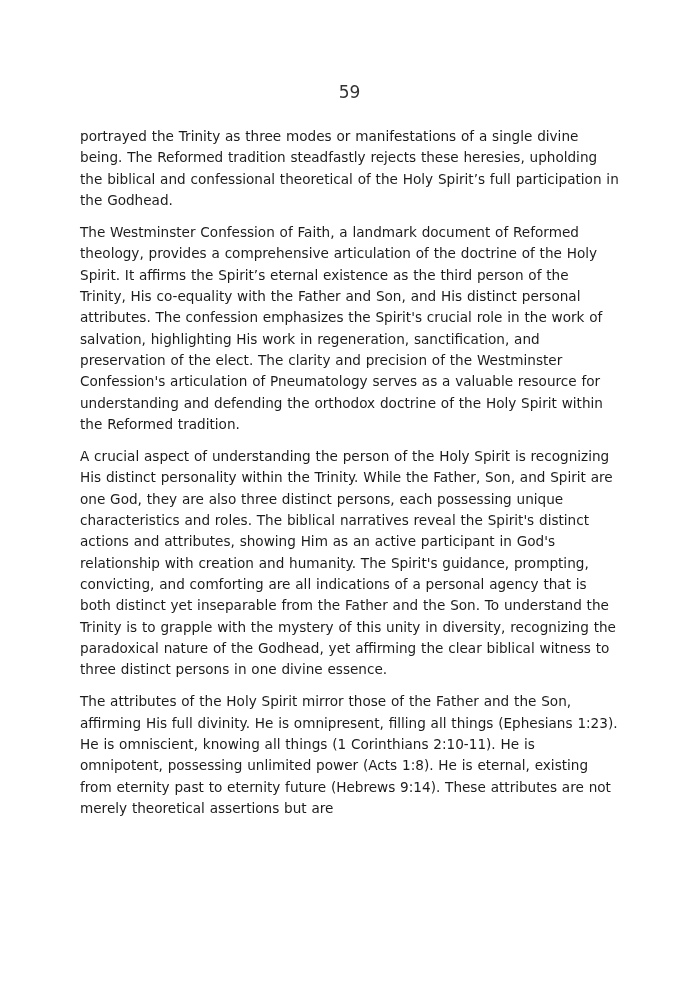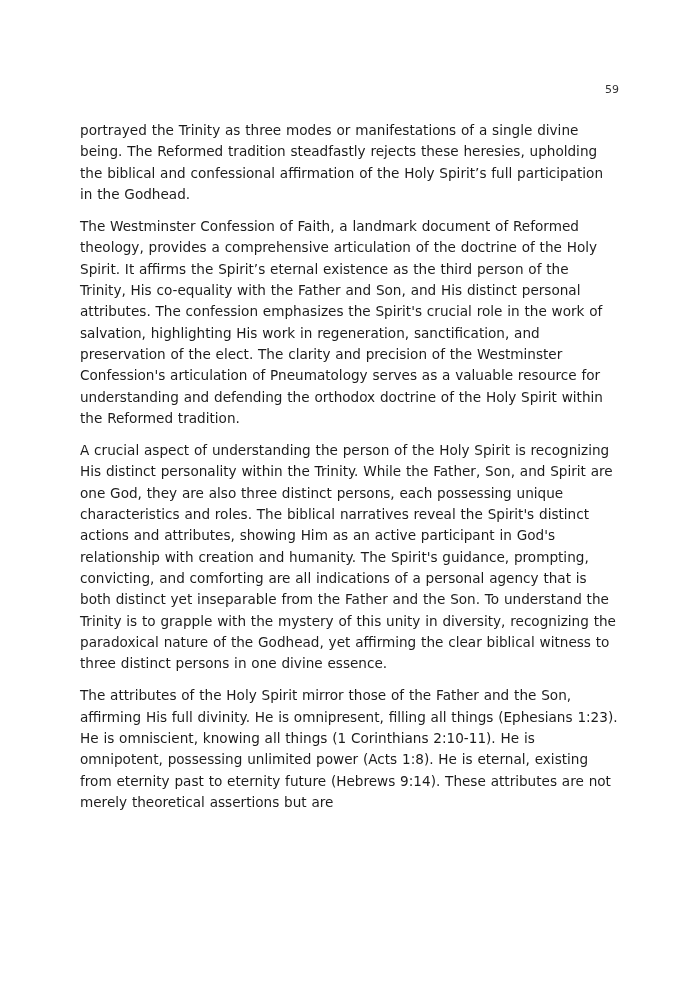--- a/index.html
+++ b/index.html
@@ -15,40 +15,40 @@
     overflow: hidden;
   }
   .page {
     box-sizing: border-box;
     width: 699px;
     height: 992px;
     padding: 84px 80px 0 80px;
     background: #ffffff;
   }
   .page-number {
-    text-align: right;
-    font-size: 11px;
+    text-align: center;
+    font-size: 17px;
     color: #333333;
     margin: 0 0 25px 0;
     line-height: 1;
   }
   .content p {
     margin: 0 0 11px 0;
     font-size: 13.6px;
     line-height: 21.3px;
     color: #1c1c1c;
     text-align: left;
     word-spacing: 0.5px;
   }
 </style>
 </head>
 <body>
 
 <div class="page">
   <div class="page-number">59</div>
 
   <div class="content">
-    <p>portrayed the Trinity as three modes or manifestations of a single divine being. The Reformed tradition steadfastly rejects these heresies, upholding the biblical and confessional affirmation of the Holy Spirit’s full participation in the Godhead.</p>
+    <p>portrayed the Trinity as three modes or manifestations of a single divine being. The Reformed tradition steadfastly rejects these heresies, upholding the biblical and confessional theoretical of the Holy Spirit’s full participation in the Godhead.</p>
     <p>The Westminster Confession of Faith, a landmark document of Reformed theology, provides a comprehensive articulation of the doctrine of the Holy Spirit. It affirms the Spirit’s eternal existence as the third person of the Trinity, His co-equality with the Father and Son, and His distinct personal attributes. The confession emphasizes the Spirit's crucial role in the work of salvation, highlighting His work in regeneration, sanctification, and preservation of the elect. The clarity and precision of the Westminster Confession's articulation of Pneumatology serves as a valuable resource for understanding and defending the orthodox doctrine of the Holy Spirit within the Reformed tradition.</p>
     <p>A crucial aspect of understanding the person of the Holy Spirit is recognizing His distinct personality within the Trinity. While the Father, Son, and Spirit are one God, they are also three distinct persons, each possessing unique characteristics and roles. The biblical narratives reveal the Spirit's distinct actions and attributes, showing Him as an active participant in God's relationship with creation and humanity. The Spirit's guidance, prompting, convicting, and comforting are all indications of a personal agency that is both distinct yet inseparable from the Father and the Son. To understand the Trinity is to grapple with the mystery of this unity in diversity, recognizing the paradoxical nature of the Godhead, yet affirming the clear biblical witness to three distinct persons in one divine essence.</p>
     <p>The attributes of the Holy Spirit mirror those of the Father and the Son, affirming His full divinity. He is omnipresent, filling all things (Ephesians 1:23). He is omniscient, knowing all things (1 Corinthians 2:10-11). He is omnipotent, possessing unlimited power (Acts 1:8). He is eternal, existing from eternity past to eternity future (Hebrews 9:14). These attributes are not merely theoretical assertions but are</p>
   </div>
 </div>
 
 </body></html>

